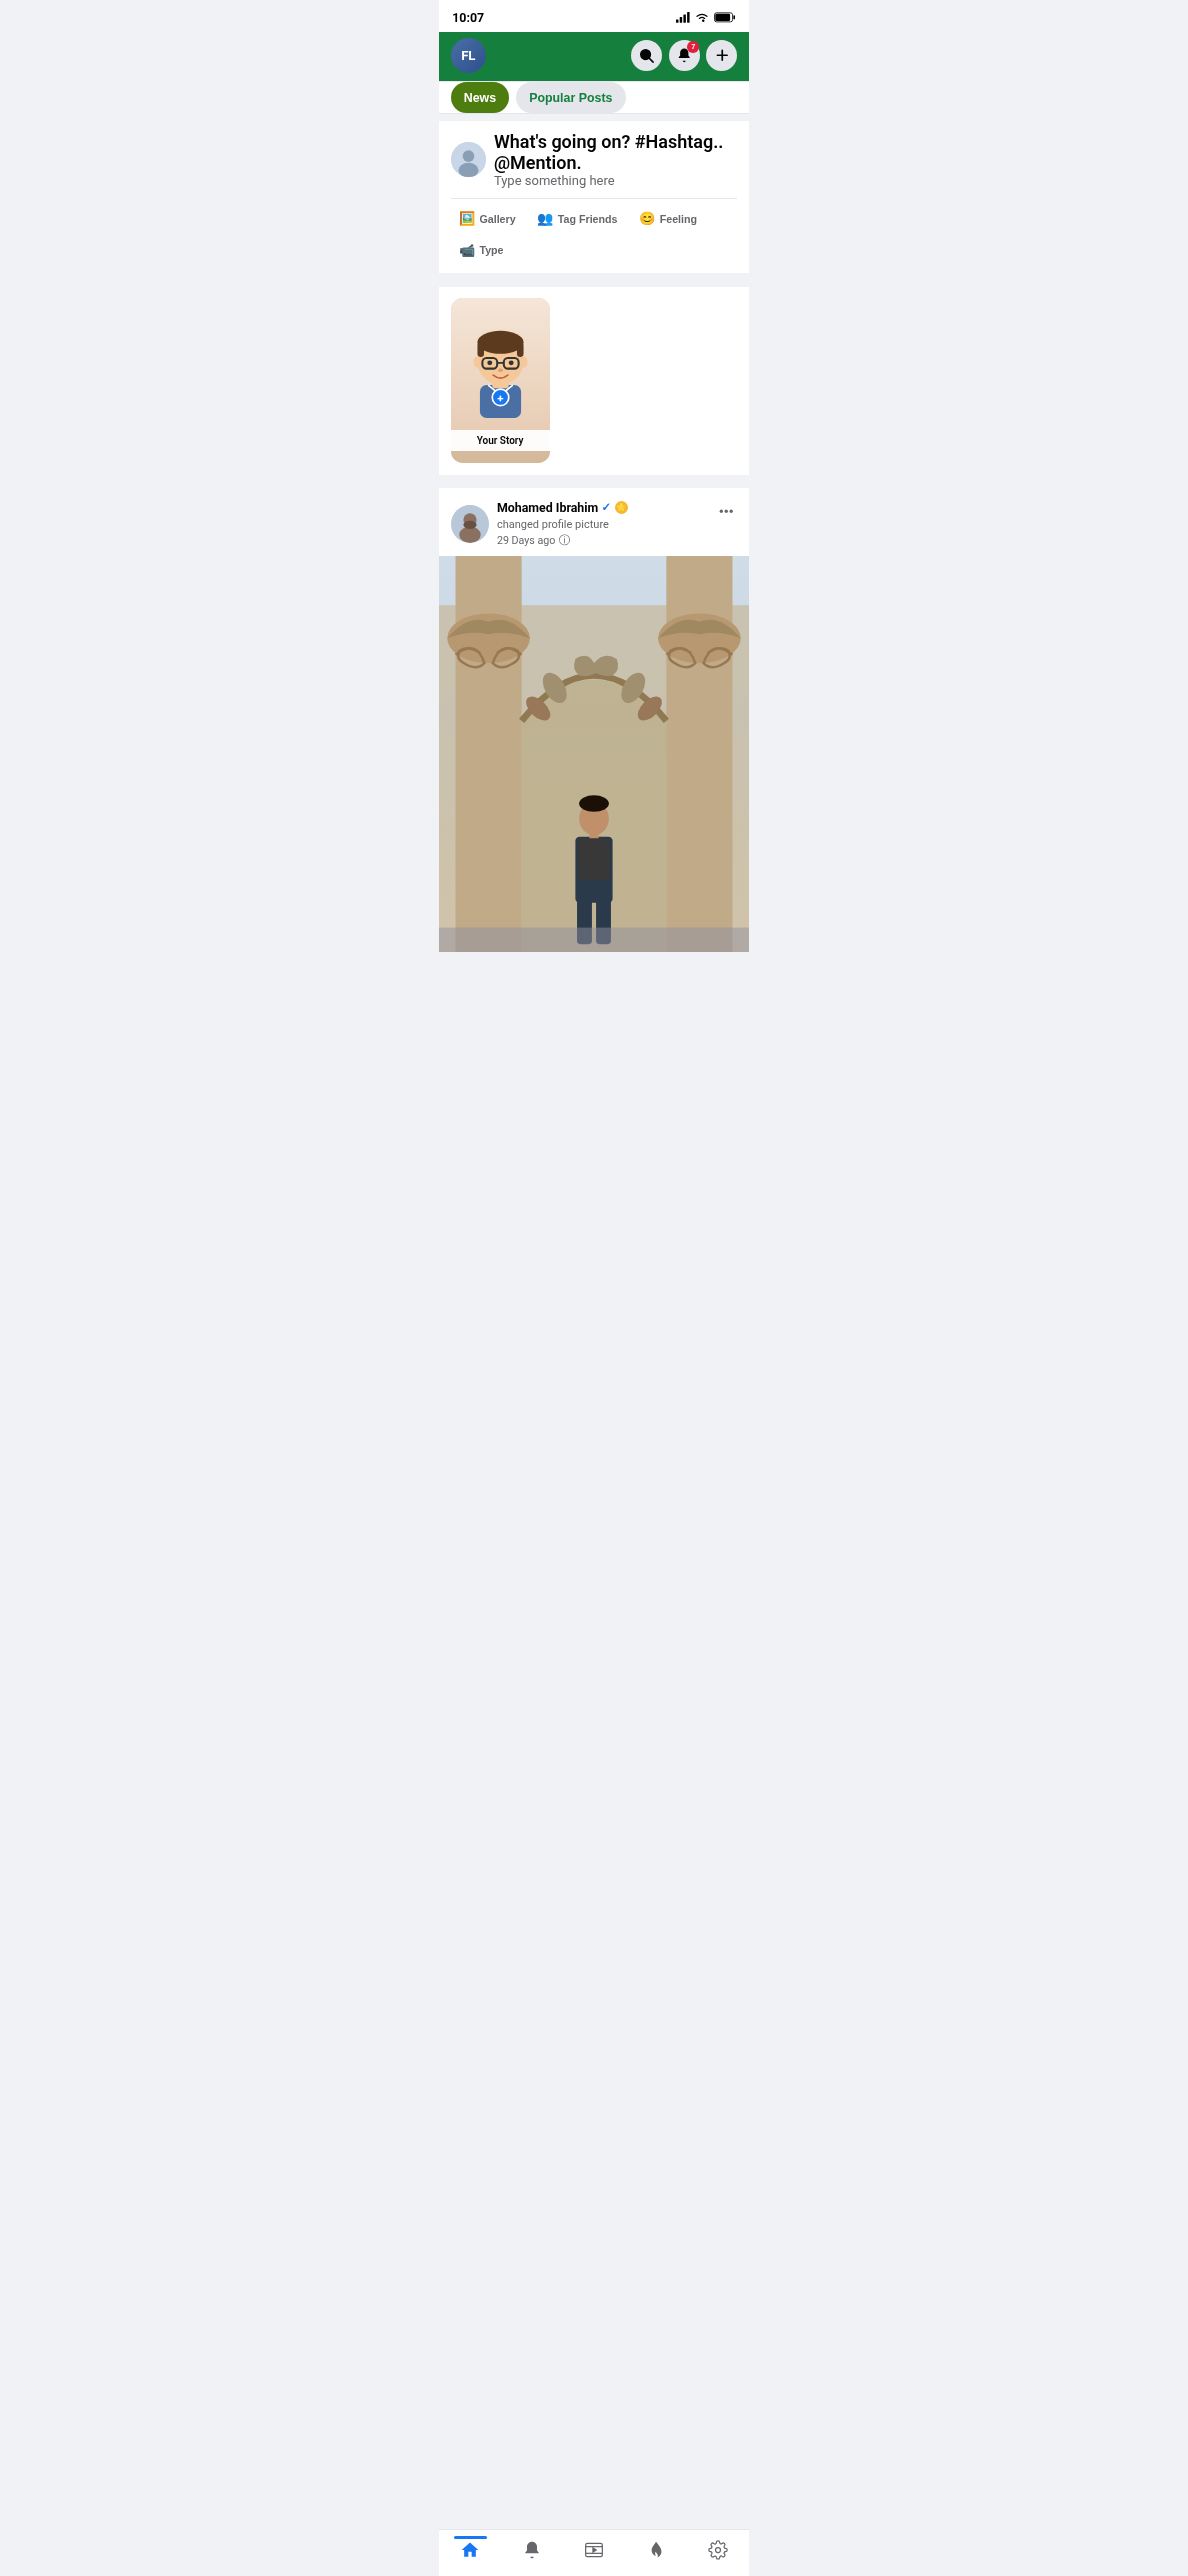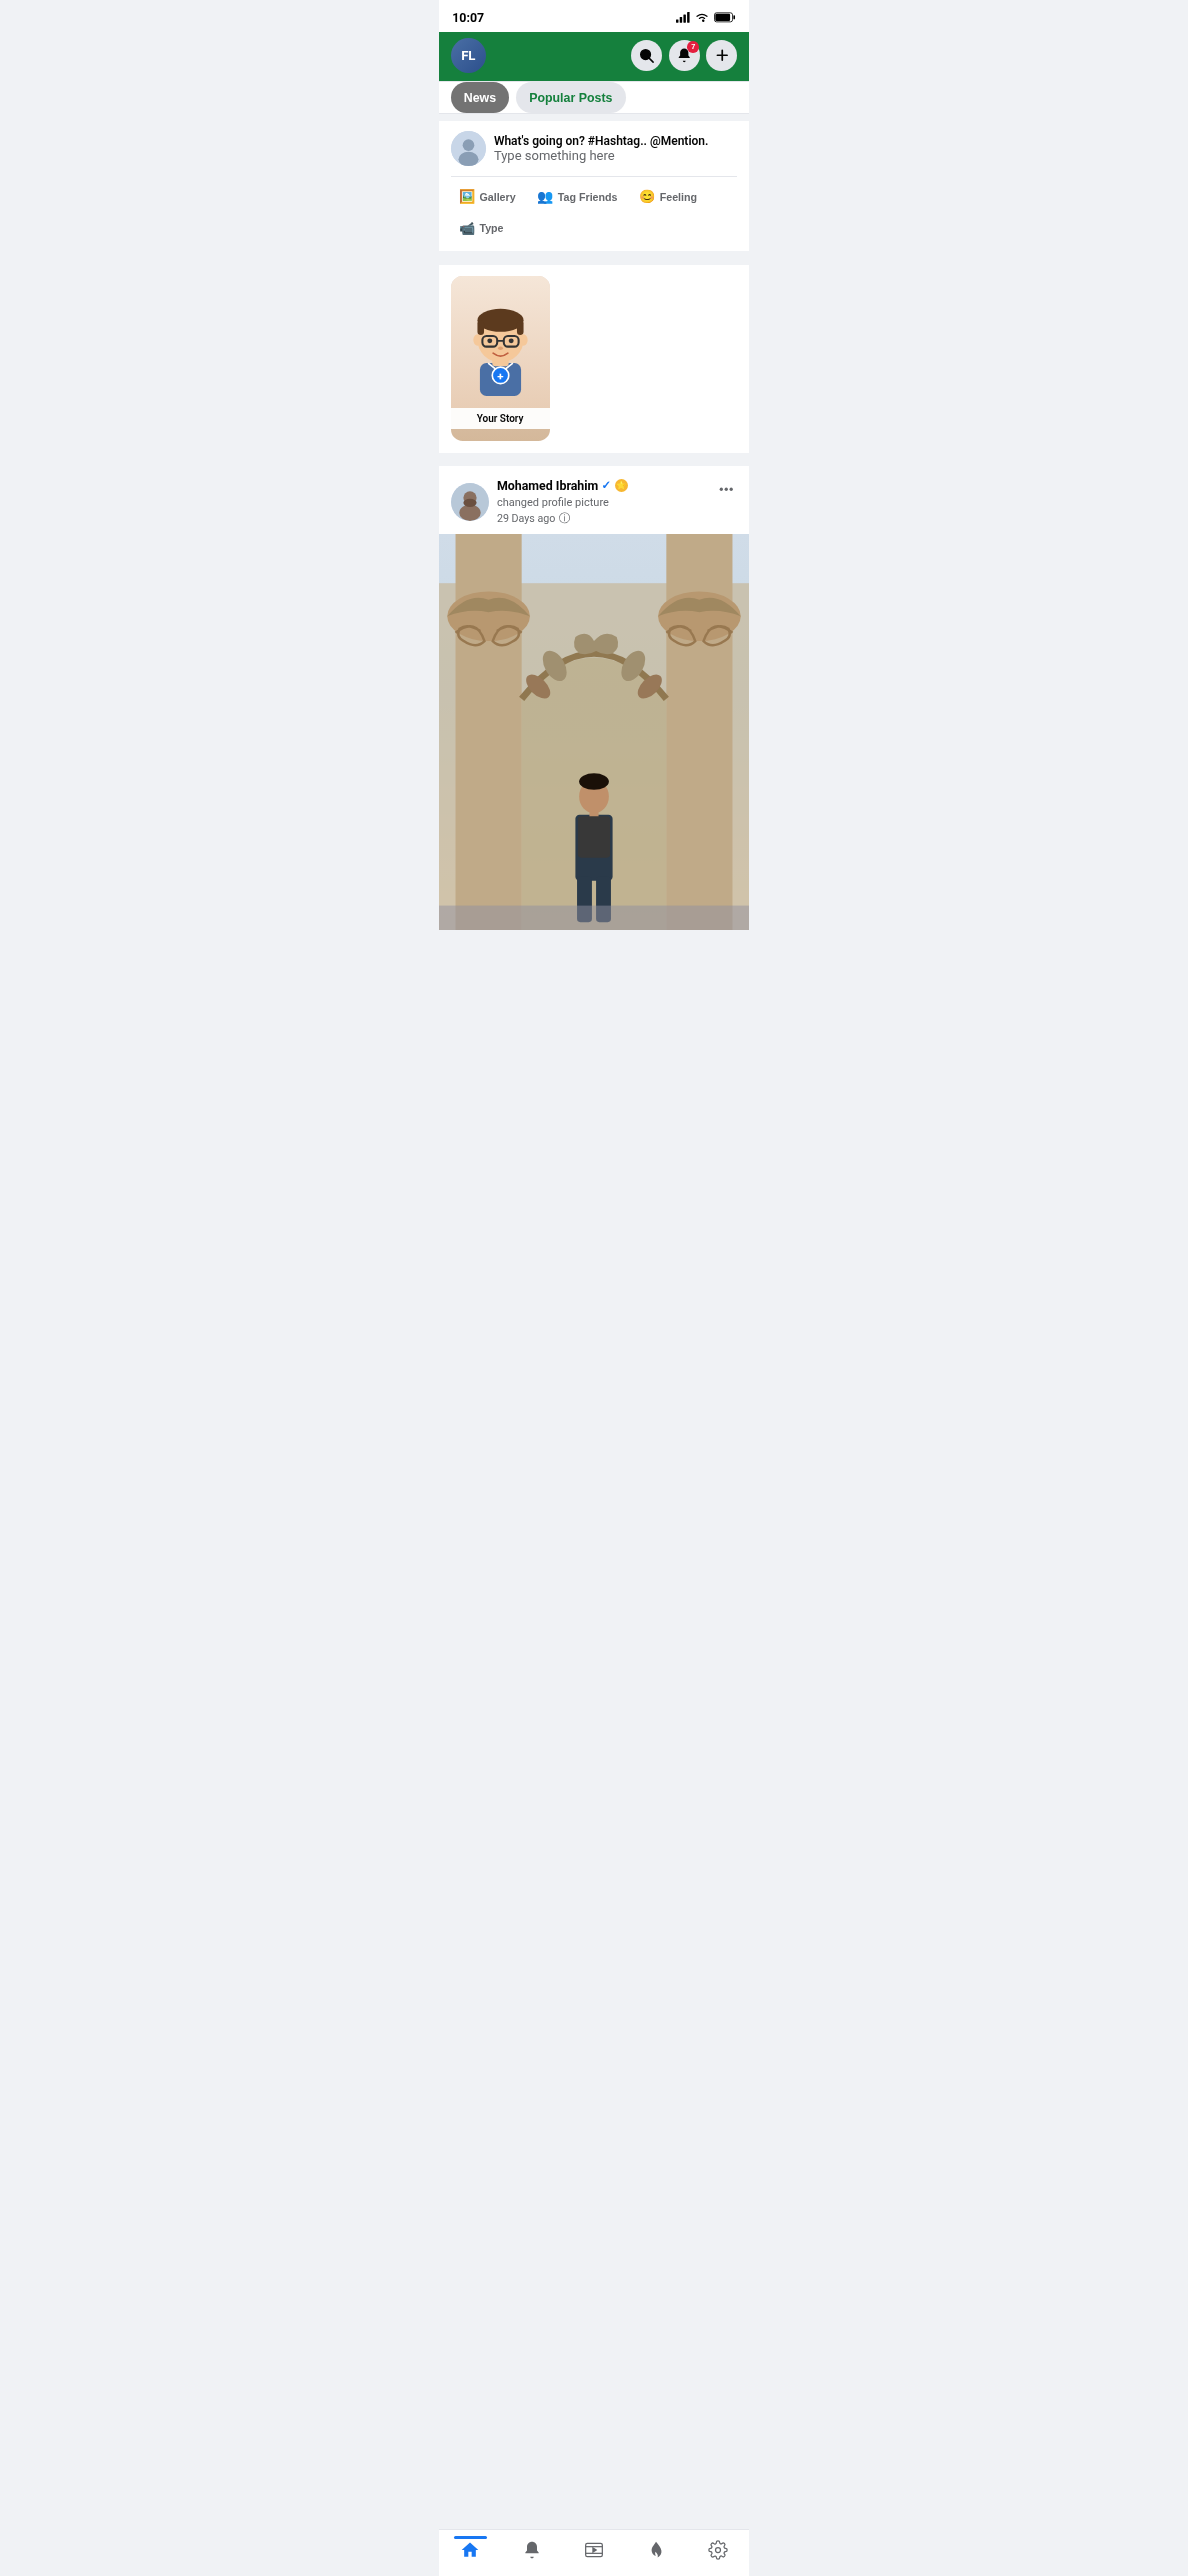--- a/index.html
+++ b/index.html
@@ -96,21 +96,21 @@
     .tab {
       padding: 8.3px 13.2px;
       border-radius: 16.5px;
       font-size: 12.4px;
       font-weight: 600;
       cursor: pointer;
       border: none;
       outline: none;
     }
     .tab-active {
-      background: #737373;
+      background: #4d7c0f;
       color: white;
     }
     .tab-inactive {
       background: #e4e6eb;
       color: #15803d;
     }
 
     
     .create-post {
       background: #ffffff;
@@ -131,21 +131,21 @@
       overflow: hidden;
       display: flex;
       align-items: center;
       justify-content: center;
       flex-shrink: 0;
     }
     .post-input-area {
       flex: 1;
     }
     .post-input-title {
-      font-size: 12px;
+      font-size: 18px;
       font-weight: 600;
       color: #050505;
     }
     .post-input-subtitle {
       font-size: 13px;
       color: #65676b;
     }
     .post-actions {
       display: flex;
       gap: 5px;

